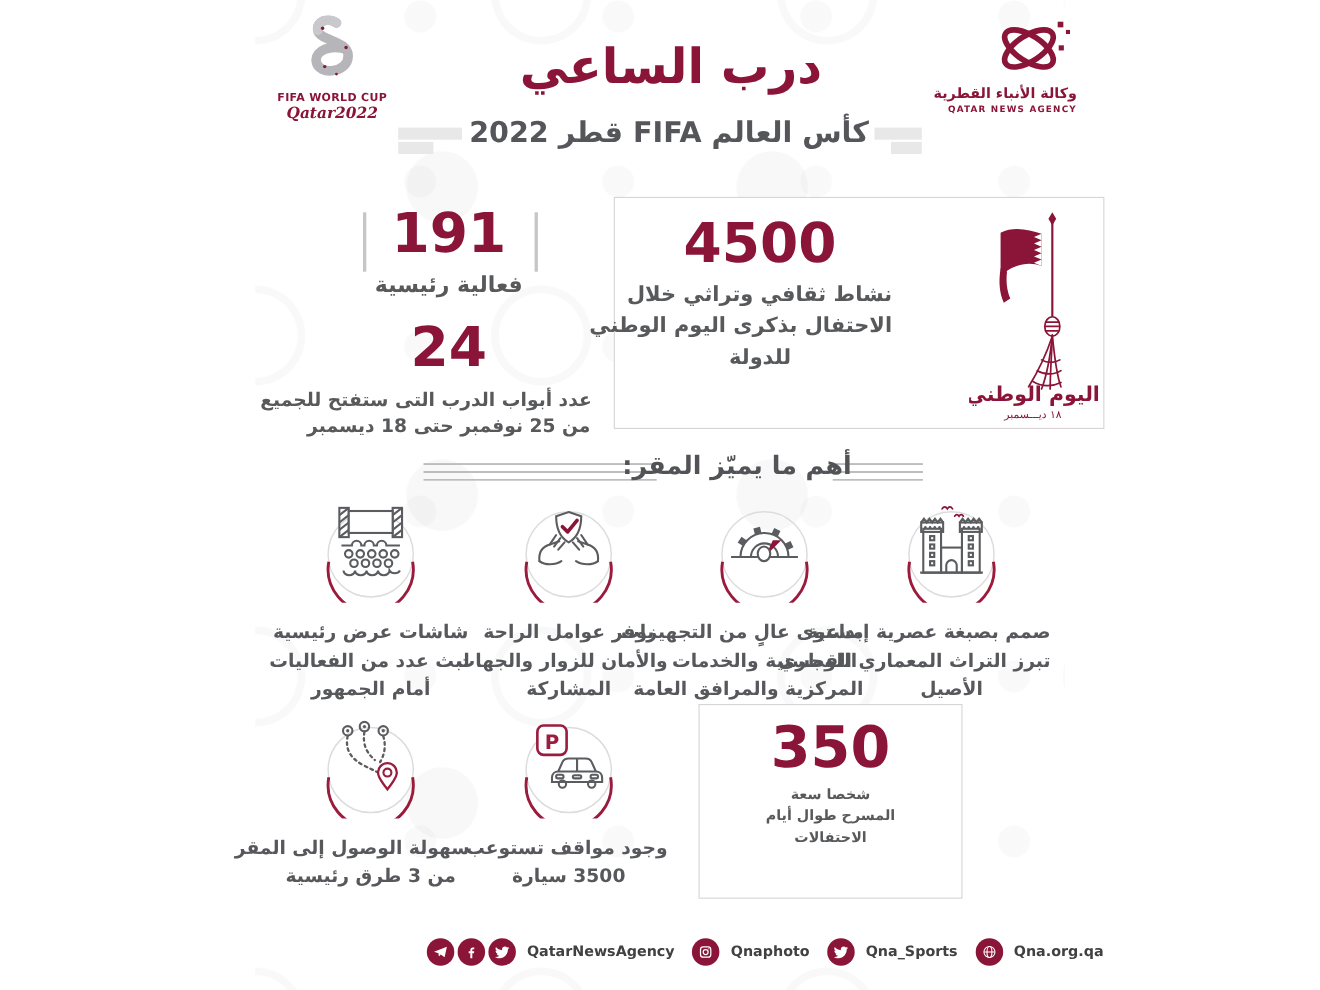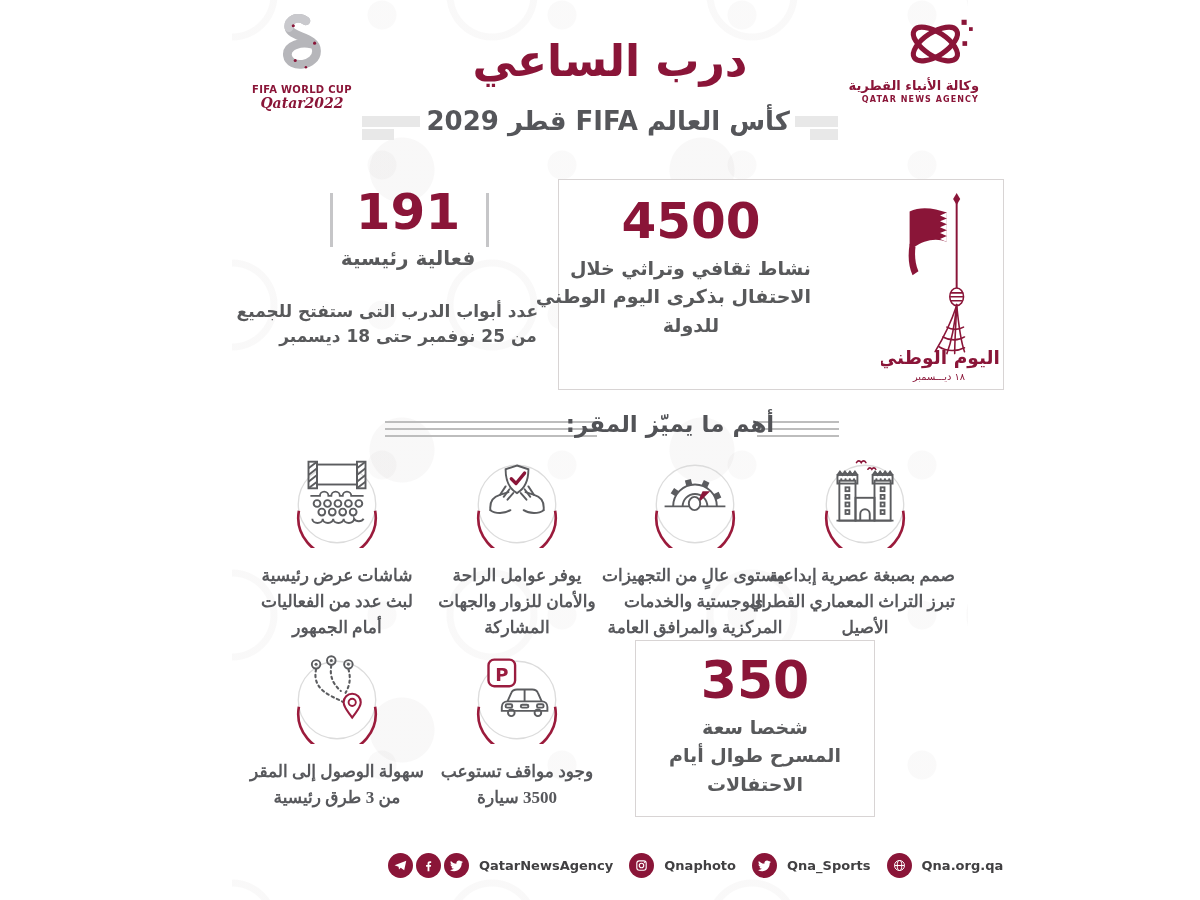--- a/index.html
+++ b/index.html
@@ -49,37 +49,37 @@
   .infobox{background:#ffffff;border:1px solid #d8d4d4;box-sizing:border-box;}
   .act-box{left:558px;top:179px;width:446px;height:211px;}
   .act-left{left:12px;top:15px;width:240px;position:absolute;}
   .act-value{font-size:50px;font-weight:bold;color:#8A1538;line-height:1.05;}
   .act-line{font-size:19px;font-weight:bold;color:#58595B;line-height:1.5;}
   .act-lines{margin-top:6px;}
   .emblem-svg{position:absolute;right:4px;top:8px;}
 
   .theater-box{left:635px;top:640px;width:240px;height:177px;}
   .th-value{font-size:52px;font-weight:bold;color:#8A1538;margin-top:12px;line-height:1.05;}
-  .th-line{font-size:19px;font-weight:bold;color:#58595B;line-height:1.5;}
+  .th-line{font-size:13px;font-weight:bold;color:#58595B;line-height:1.5;}
 
   
   .sec-title{left:520px;top:411px;width:300px;font-size:23px;font-weight:bold;color:#525357;}
   .rules{height:16px;top:421px;
     background:linear-gradient(#bdbdbd 0 2px,transparent 2px 7px,#bdbdbd 7px 9px,transparent 9px 14px,#bdbdbd 14px 16px);}
   .rules-l{left:385px;width:212px;}
   .rules-r{left:757px;width:82px;}
 
   
   .feat{width:180px;}
   .circ{width:88px;height:88px;margin:0 auto;position:relative;}
   .circ svg{position:absolute;}
   .circ .ring{left:0;top:0;}
   .circ .glyph{left:6px;top:-4px;}
   .feat-lines{margin-top:15px;}
-  .feat-line{font-size:17px;font-weight:bold;color:#57585C;line-height:1.52;font-family:Liberation Serif, serif;}
+  .feat-line{font-size:17px;font-weight:bold;color:#57585C;line-height:1.52;}
   .f1{left:247px;top:460px;} .f2{left:427px;top:460px;} .f3{left:605px;top:460px;} .f4{left:775px;top:460px;}
   .f5{left:247px;top:656px;} .f6{left:427px;top:656px;}
 
   
   .social{left:388px;top:852px;height:26px;display:flex;align-items:center;}
   .sc{width:25px;height:25px;border-radius:50%;background:#8A1538;display:flex;align-items:center;
       justify-content:center;margin-right:3px;flex:0 0 auto;}
   .handle{font-size:13px;font-weight:bold;color:#414042;margin:0 16px 0 7px;white-space:nowrap;}
 </style>
 </head>
@@ -109,34 +109,35 @@
       </g>
       <rect x="62" y="4" width="5.5" height="5.5" fill="#8A1538"></rect>
       <rect x="70" y="12" width="4" height="4" fill="#8A1538"></rect>
       <rect x="63" y="27" width="5" height="5" fill="#8A1538"></rect>
     </svg>
     <div class="qna-ar rtl">وكالة الأنباء القطرية</div>
     <div class="qna-en">QATAR NEWS AGENCY</div>
   </div>
 
   <div class="abs main-title ctr rtl nowrap">درب الساعي</div>
-  <div class="abs subtitle ctr rtl nowrap">كأس العالم FIFA قطر 2029</div>
+  <div class="abs subtitle ctr rtl nowrap">كأس العالم FIFA قطر 2022</div>
   <div class="abs hbar bar-lt"></div>
   <div class="abs hbar bar-lb"></div>
   <div class="abs hbar bar-rt"></div>
   <div class="abs hbar bar-rb"></div>
 
   <div class="abs vbar vbar-l"></div>
   <div class="abs vbar vbar-r"></div>
   <div class="abs stat-events ctr">
     <div class="stat-value nowrap">191</div>
     <div class="stat-label rtl nowrap">فعالية رئيسية</div>
   </div>
 
   <div class="abs stat-gates ctr">
+    <div class="stat-value nowrap">24</div>
     <div class="stat-line rtl nowrap" style="margin-top:9px;">عدد أبواب الدرب التى ستفتح للجميع</div>
     <div class="stat-line rtl nowrap">من 25 نوفمبر حتى 18 ديسمبر</div>
   </div>
 
   <div class="abs infobox act-box">
     <div class="act-left ctr">
       <div class="act-value nowrap">4500</div>
       <div class="act-lines">
         <div class="act-line rtl nowrap">نشاط ثقافي وتراثي خلال</div>
         <div class="act-line rtl nowrap">الاحتفال بذكرى اليوم الوطني</div>

